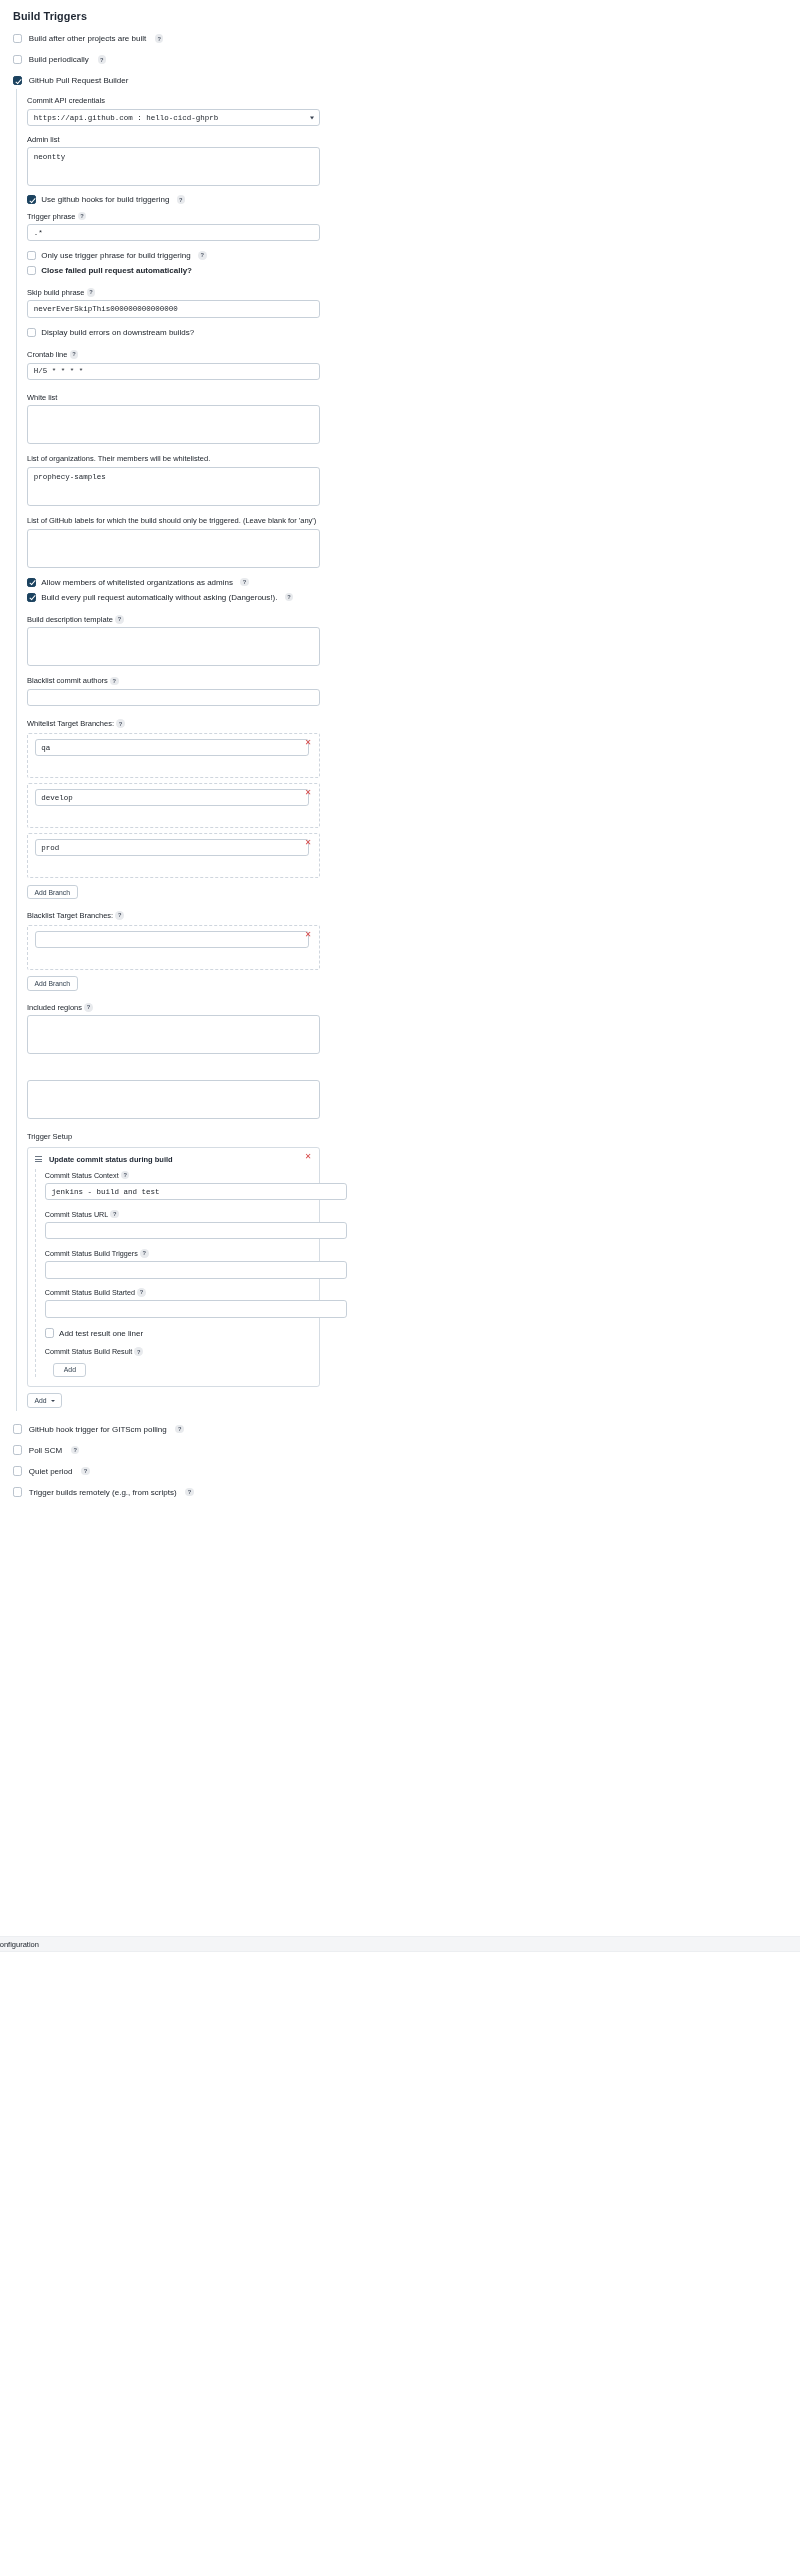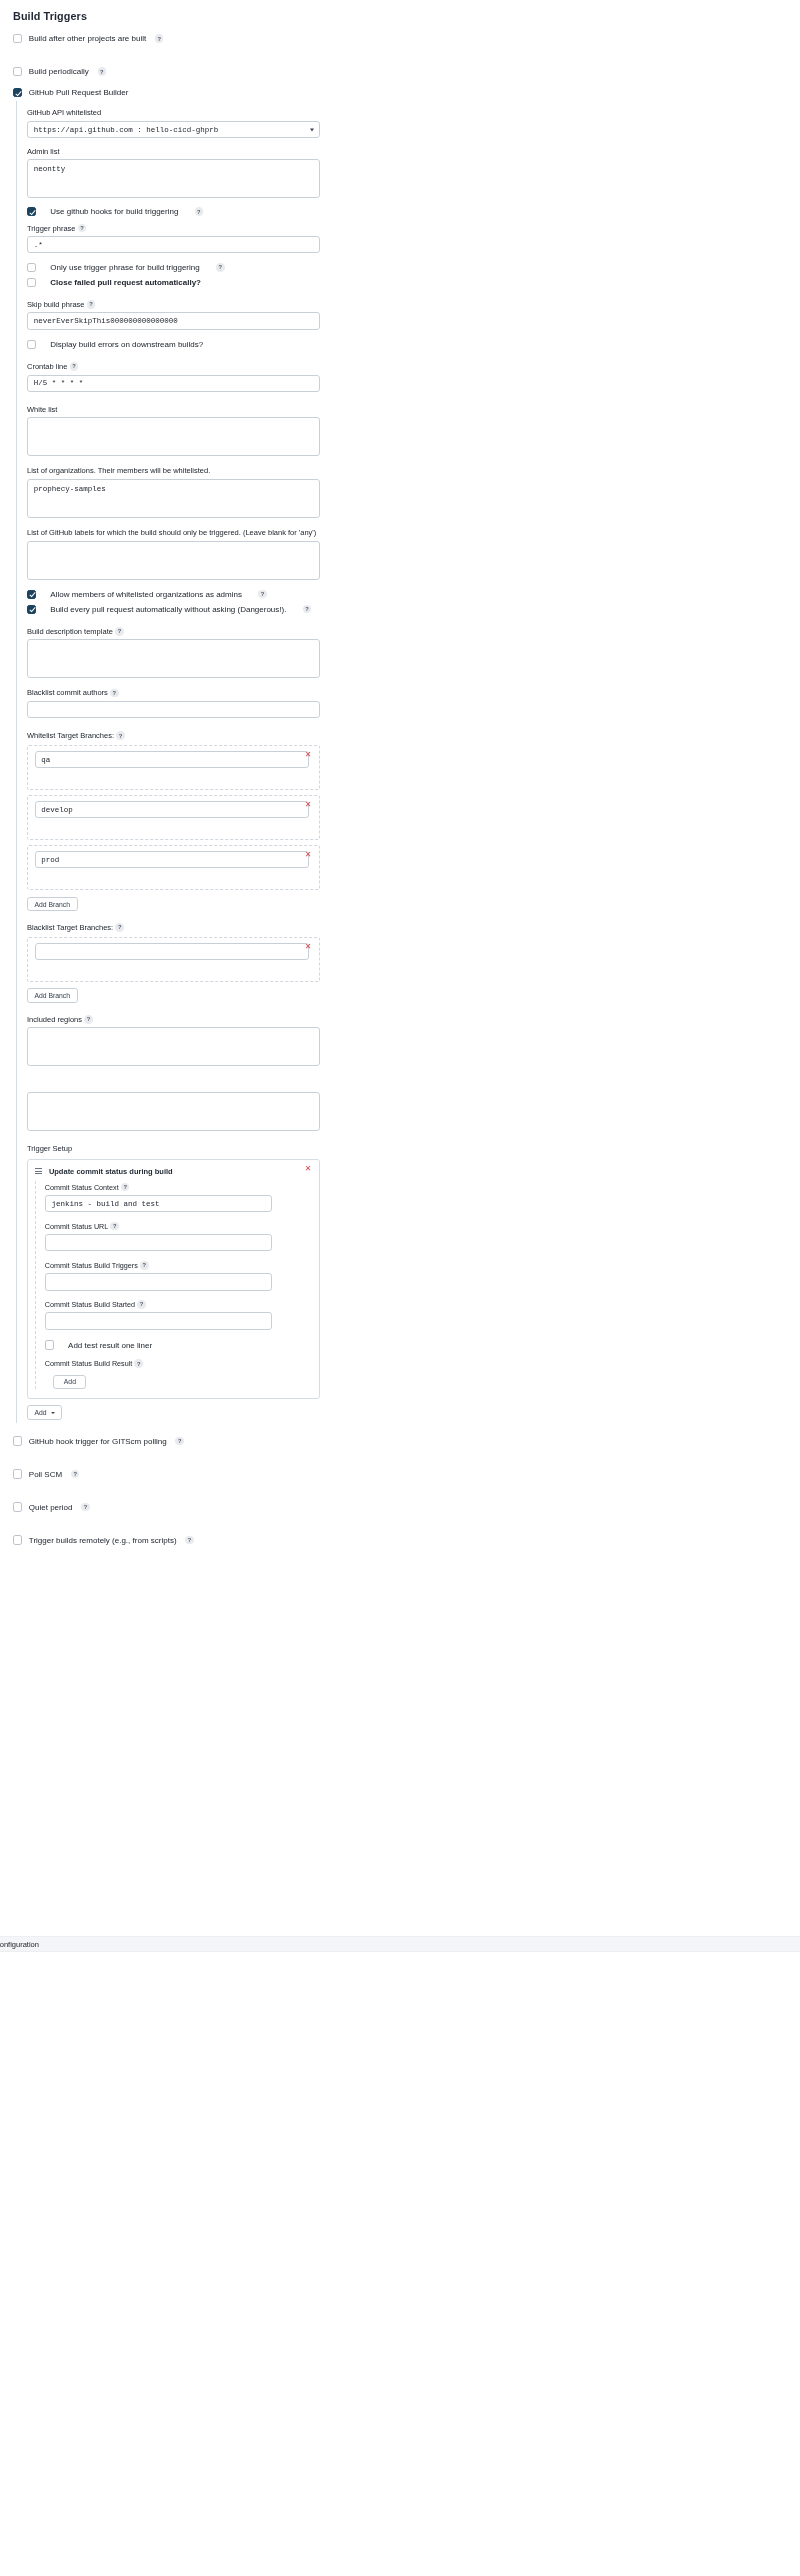--- a/index.html
+++ b/index.html
@@ -24,21 +24,21 @@
   }
 
   
   .trigger-row {
     display: flex;
     align-items: center;
     gap: 6.5px;
     margin: 0 0 0 13px;
     min-height: 16px;
   }
-  .trigger-row + .trigger-row { margin-top: 17px; }
+  .trigger-row + .trigger-row { margin-top: 5px; }
 
   .cb {
     width: 9.3px; height: 9.3px;
     border: 0.7px solid #bac3cd;
     border-radius: 2.2px;
     background: #fff;
     flex: 0 0 auto;
     position: relative;
   }
   .cb.checked {
@@ -109,21 +109,21 @@
     position: absolute; right: 6.5px; top: 50%;
     transform: translateY(-50%);
     pointer-events: none;
     width: 0; height: 0;
     border-left: 2.9px solid transparent;
     border-right: 2.9px solid transparent;
     border-top: 3.6px solid #3a4453;
   }
 
   .checkrow-inline {
-    display: flex; align-items: center; gap: 14px;
+    display: flex; align-items: center; gap: 5px;
     padding-top: 6.5px;
   }
 
   
   .repeat-block {
     position: relative;
     border: 0.7px dashed #cfd6de;
     border-radius: 2.2px;
     width: 293px;
     height: 45px;
@@ -190,21 +190,21 @@
       linear-gradient(#6b7684 0 0) 0 0/7.2px 1px no-repeat,
       linear-gradient(#6b7684 0 0) 0 2.4px/7.2px 1px no-repeat,
       linear-gradient(#6b7684 0 0) 0 4.7px/7.2px 1px no-repeat;
     cursor: grab;
   }
   .setup-title { font-size: 7.5px; font-weight: bold; color: #1f2733; }
   .setup-body {
     border-left: 0.7px dashed #d2d9e0;
     padding-left: 8.6px;
   }
-  .setup-body .inp { width: 227px; }
+  .setup-body .inp { width: 302px; }
   .setup-body .field-label { font-size: 7.2px; }
 
   
   .config-bar {
     position: absolute;
     left: 0;
     top: 1926px;
     width: 801px;
     height: 16px;
     background: #f4f5f7;
@@ -246,21 +246,21 @@
   </div>
 
   <div class="trigger-row" style="margin-top:5px;">
     <span class="cb checked"></span>
     <span class="cb-label">GitHub Pull Request Builder</span>
   </div>
 
   <div class="trigger-body">
 
     <div class="field">
-      <div class="field-label">GitHub API whitelisted</div>
+      <div class="field-label">Commit API credentials</div>
       <div class="sel-wrap">
         <select class="sel">
           <option>https://api.github.com : hello-cicd-ghprb</option>
         </select>
         <span class="chev"></span>
       </div>
     </div>
 
     <div class="field" style="padding-top:8.6px;">
       <div class="field-label">Admin list</div>

